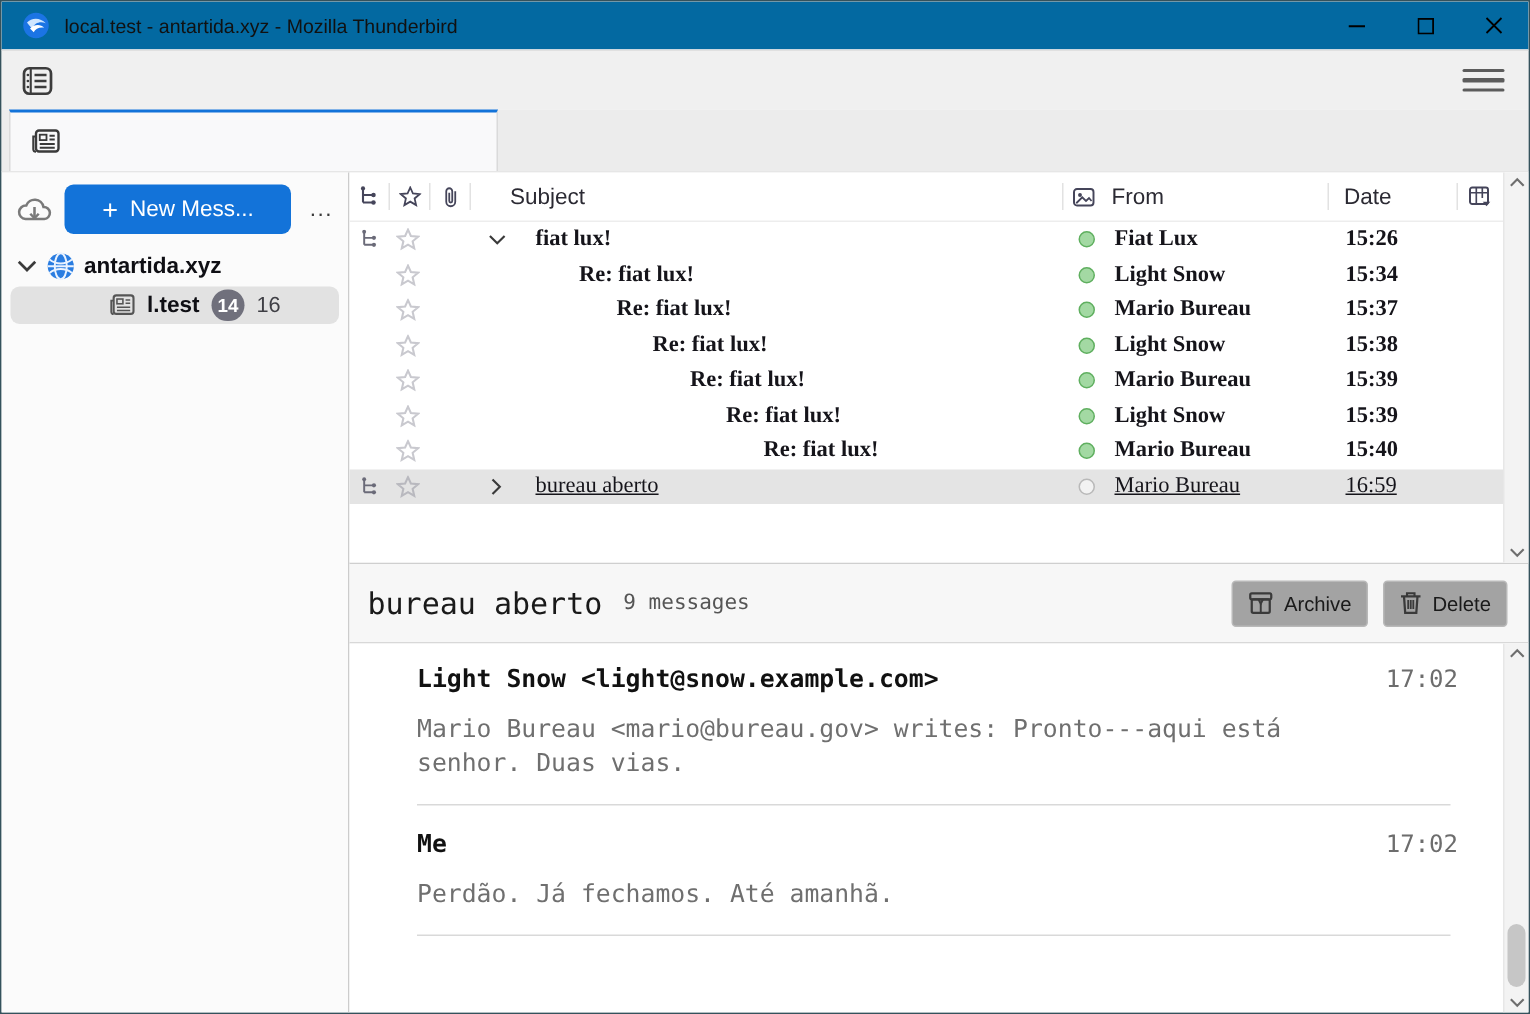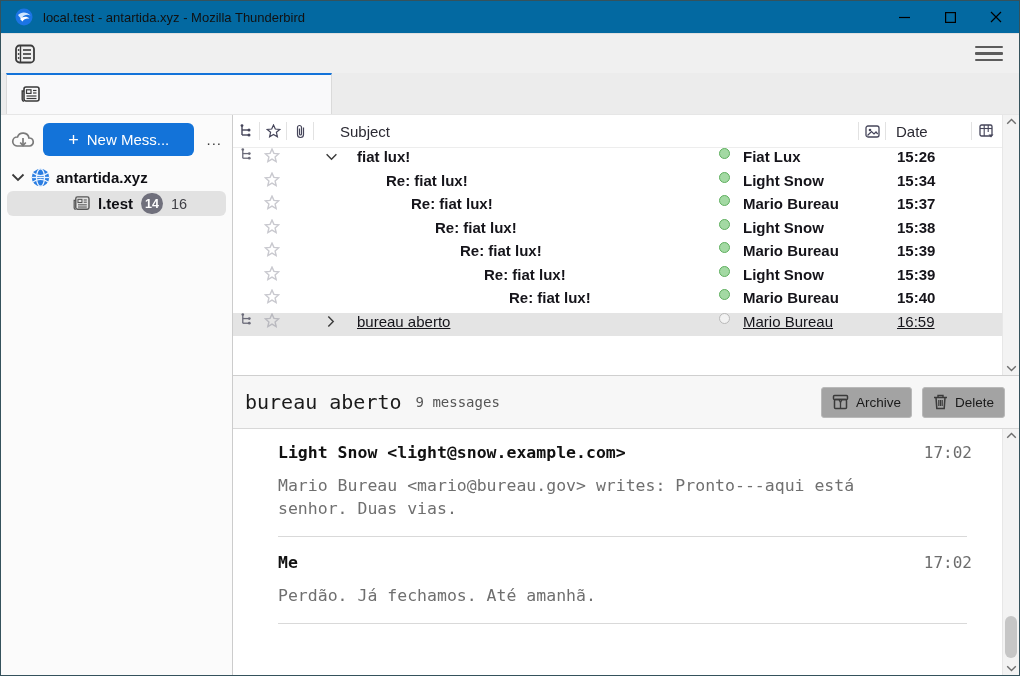--- a/index.html
+++ b/index.html
@@ -52,21 +52,21 @@
   .tp-header { display:flex; align-items:center; height:33px; border-bottom:1px solid #ededed; font-size:15px; color:#2b2a33; }
   .hc { display:flex; align-items:center; height:100%; }
   .hc-icon { width:26px; justify-content:center; }
   .hc-sep { width:1px; height:18px; background:#e2e2e2; }
   .hc-subject { flex:1; padding-left:26px; }
   .hc-dot { width:26px; justify-content:center; }
   .hc-from { width:150px; padding-left:6px; }
   .hc-date { width:85px; padding-left:10px; }
   .hc-picker { width:30px; justify-content:center; }
 
-  .trow { display:flex; align-items:flex-start; height:23.5px; font-size:15px; color:#15141a; }
+  .trow { display:flex; align-items:center; height:23.5px; font-size:15px; color:#15141a;font-family:Liberation Serif, serif; }
   .trow.unread .subj, .trow.unread .from, .trow.unread .date { font-weight:bold; }
   .trow.selected { background:#e4e4e4; }
   .trow.selected .subj, .trow.selected .from, .trow.selected .date { text-decoration:underline; }
   .c-thread { width:26px; display:flex; justify-content:center; }
   .c-star { width:26px; display:flex; justify-content:center; }
   .c-clip { width:26px; }
   .c-subj { flex:1; display:flex; align-items:center; min-width:0; }
   .ind { flex:0 0 auto; }
   .twisty { width:24px; display:flex; justify-content:center; margin-right:14px; }
   .c-dot { width:26px; display:flex; justify-content:center; }
@@ -241,20 +241,21 @@
             <div class="hc-sep"></div>
             <div class="hc hc-subject">Subject</div>
             <div class="hc-sep"></div>
             <div class="hc hc-dot">
               <svg width="15" height="13" viewBox="0 0 15 13">
                 <rect x="1" y="1" width="13" height="11" rx="2" fill="none" stroke="#45455a" stroke-width="1.3"></rect>
                 <circle cx="5" cy="5" r="1.3" fill="#45455a"></circle>
                 <path d="M2.5 10.5 L6.5 6.5 L9 9 L11 7 L12.7 9" fill="none" stroke="#45455a" stroke-width="1.2"></path>
               </svg>
             </div>
+            <div class="hc hc-from">From</div>
             <div class="hc-sep"></div>
             <div class="hc hc-date">Date</div>
             <div class="hc-sep"></div>
             <div class="hc hc-picker">
               <svg width="16" height="15" viewBox="0 0 16 15">
                 <rect x="1" y="1" width="12" height="11" rx="1.5" fill="none" stroke="#45455a" stroke-width="1.3"></rect>
                 <line x1="5.2" y1="1" x2="5.2" y2="12" stroke="#45455a" stroke-width="1.1"></line>
                 <line x1="9.2" y1="1" x2="9.2" y2="8" stroke="#45455a" stroke-width="1.1"></line>
                 <line x1="1" y1="4.5" x2="13" y2="4.5" stroke="#45455a" stroke-width="1.1"></line>
                 <path d="M9.5 10.5 L12 13.5 L14.5 10.5 Z" fill="#45455a"></path>

